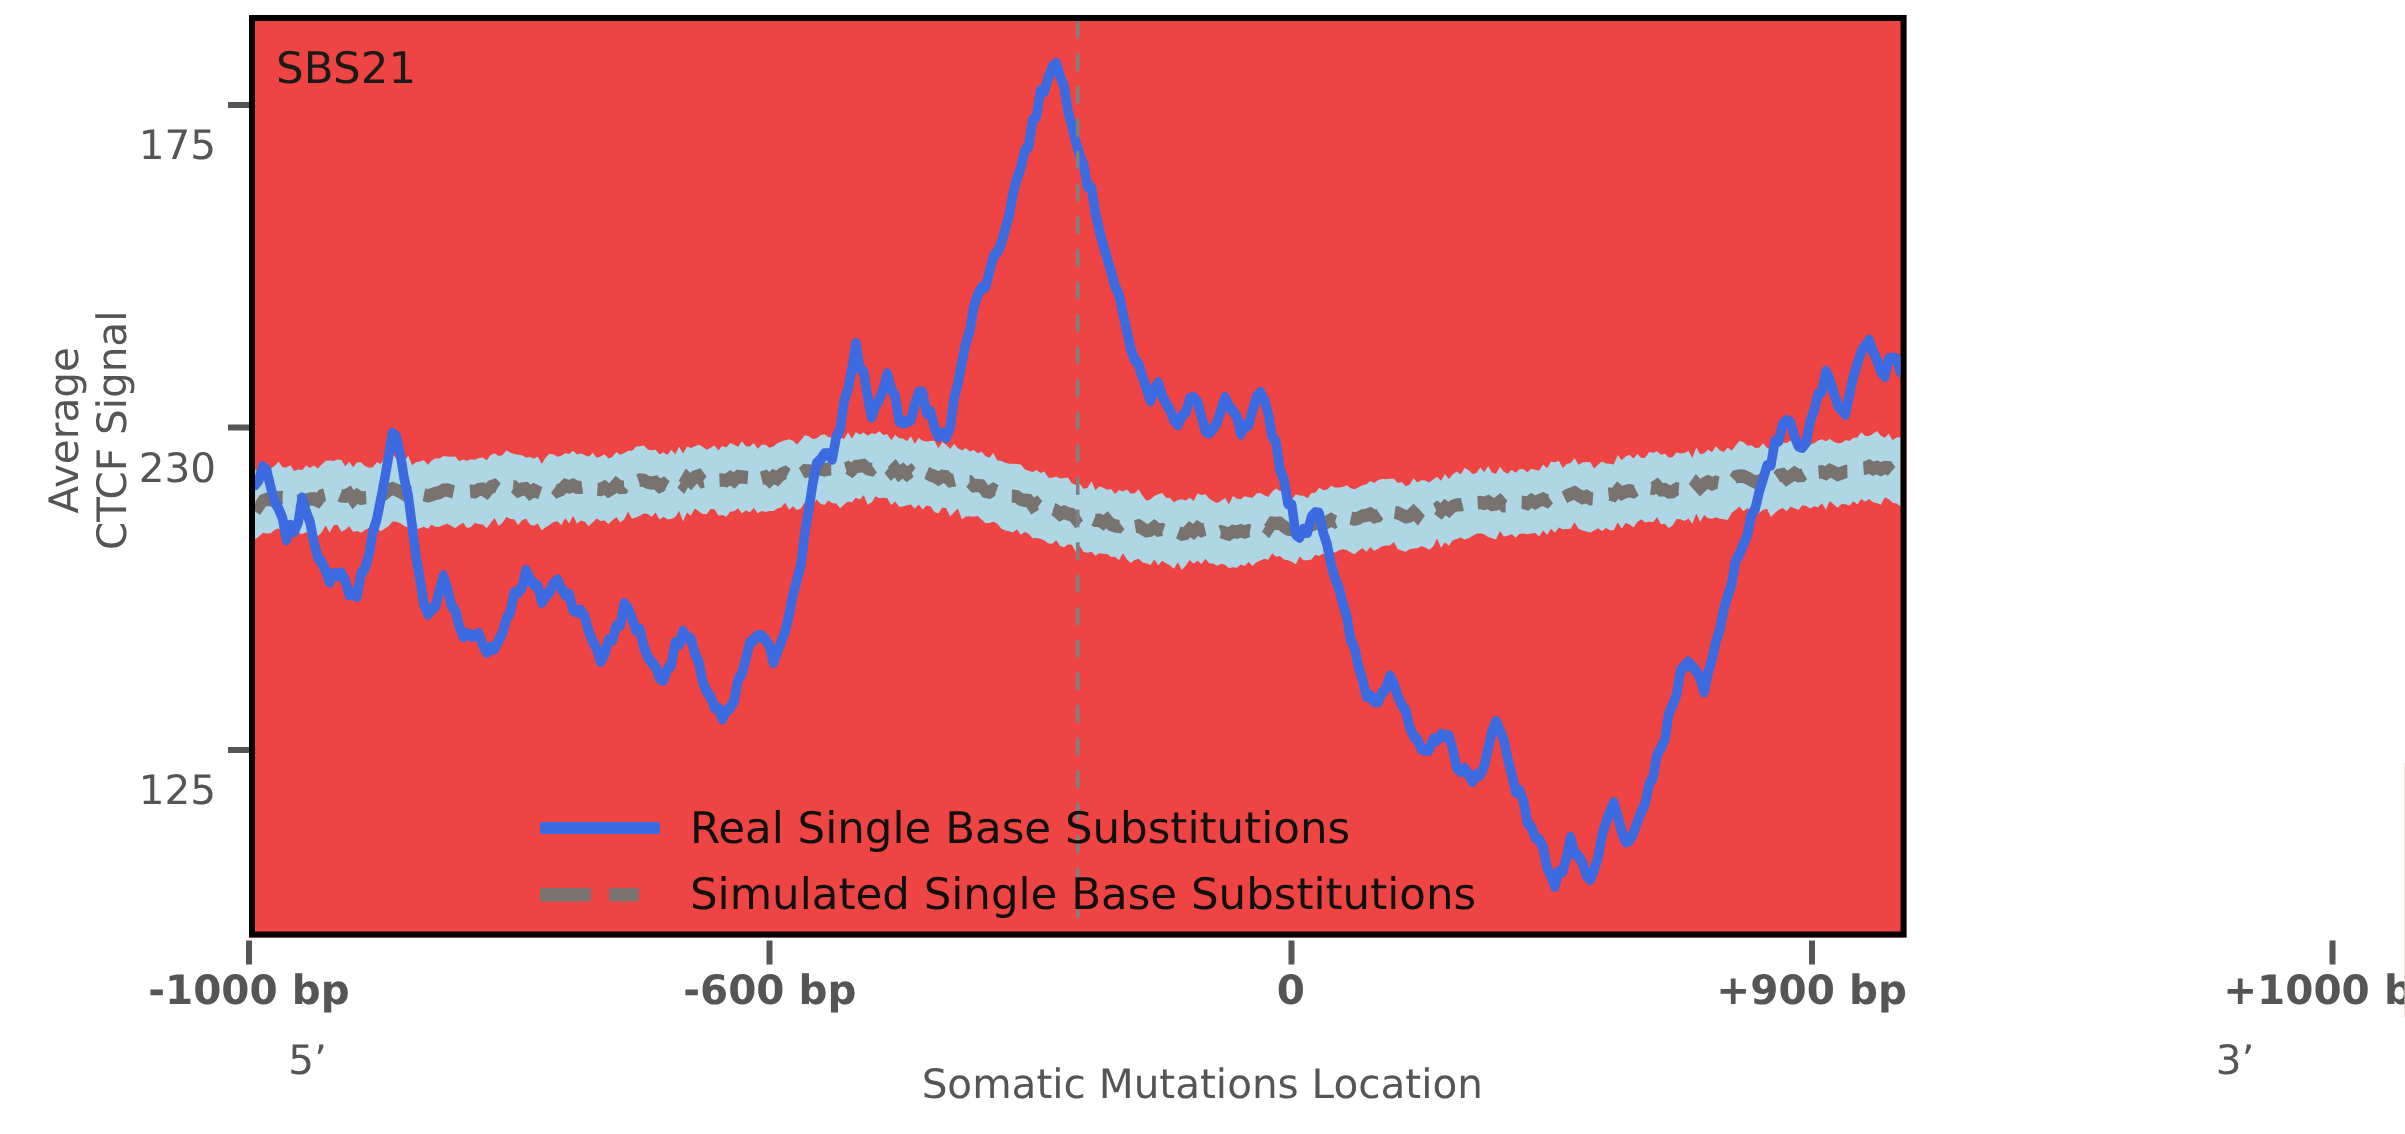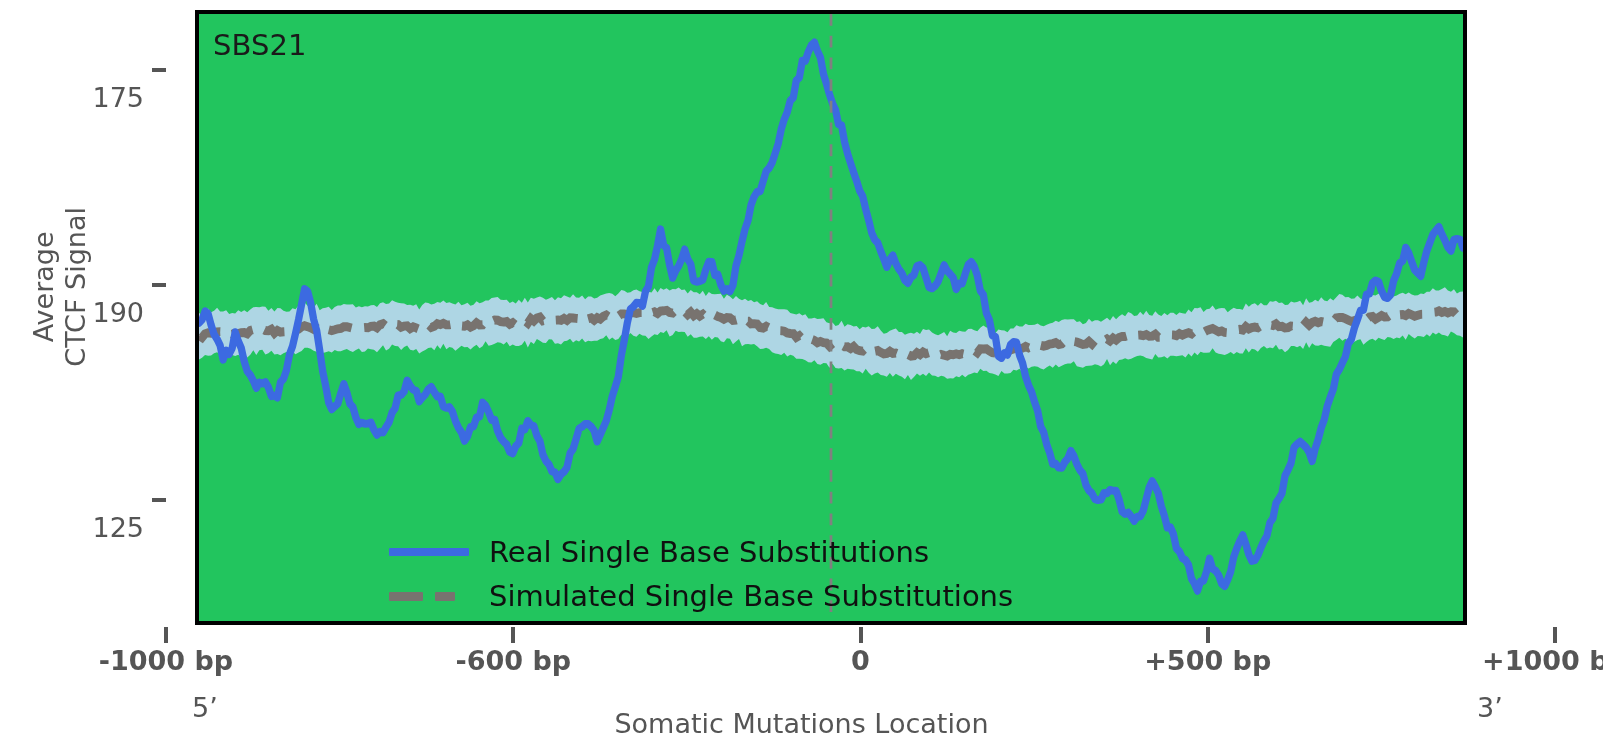--- a/index.html
+++ b/index.html
@@ -1,22 +1,22 @@
 <!DOCTYPE html>
 <html><head>
 <meta charset="utf-8">
 <style>
   html,body{margin:0;padding:0;background:#ffffff;}
   body{width:1603px;height:756px;font-family:"DejaVu Sans","Liberation Sans",sans-serif;overflow:hidden;}
   #root{position:relative;width:1603px;height:756px;background:#ffffff;}
 
   
   #plot-frame{
-    position:absolute;left:166px;top:10px;width:1272px;height:615px;
-    border:4px solid #000000;box-sizing:border-box;background:#22c55e;margin-left:29px;
+    position:absolute;left:166px;top:10px;width:1105px;height:615px;
+    border:4px solid #000000;box-sizing:border-box;background:#ef4444;
   }
   #plot-svg{position:absolute;left:0;top:0;width:100%;height:100%;display:block;}
 
   
   .corner-label{position:absolute;font-size:29px;color:#1a1a1a;letter-spacing:.1px;white-space:nowrap;}
   #signature-label{left:14px;top:14px;}
   #cancer-label{right:16px;top:14px;}
 
   
   #legend{position:absolute;left:186px;top:516px;width:640px;}
@@ -84,21 +84,21 @@
       </div>
     </div>
   </div>
 
   <div id="yaxis">
       <div class="ytick-wrap" style="top: 500.28px;">
         <span class="lbl">125</span>
         <span class="mark"></span>
       </div>
       <div class="ytick-wrap" style="top: 285.245px;">
-        <span class="lbl">190</span>
+        <span class="lbl">230</span>
         <span class="mark"></span>
       </div>
       <div class="ytick-wrap" style="top: 70.2098px;">
         <span class="lbl">175</span>
         <span class="mark"></span>
       </div>
     </div>
   <div id="ylabel">
     <div>Average</div>
     <div>CTCF Signal</div>
@@ -112,21 +112,21 @@
       <div class="xtick" style="left: 513.25px;">
         <span class="mark"></span>
         <span class="lbl">-600 bp</span>
       </div>
       <div class="xtick" style="left: 860.5px;">
         <span class="mark"></span>
         <span class="lbl">0</span>
       </div>
       <div class="xtick" style="left: 1207.75px;">
         <span class="mark"></span>
-        <span class="lbl">+500 bp</span>
+        <span class="lbl">+900 bp</span>
       </div>
       <div class="xtick" style="left: 1555px;">
         <span class="mark"></span>
         <span class="lbl">+1000 bp</span>
       </div>
     </div>
   <div id="xlabel">Somatic Mutations Location</div>
   <div id="five-prime">5’</div>
   <div id="three-prime">3’</div>
 

